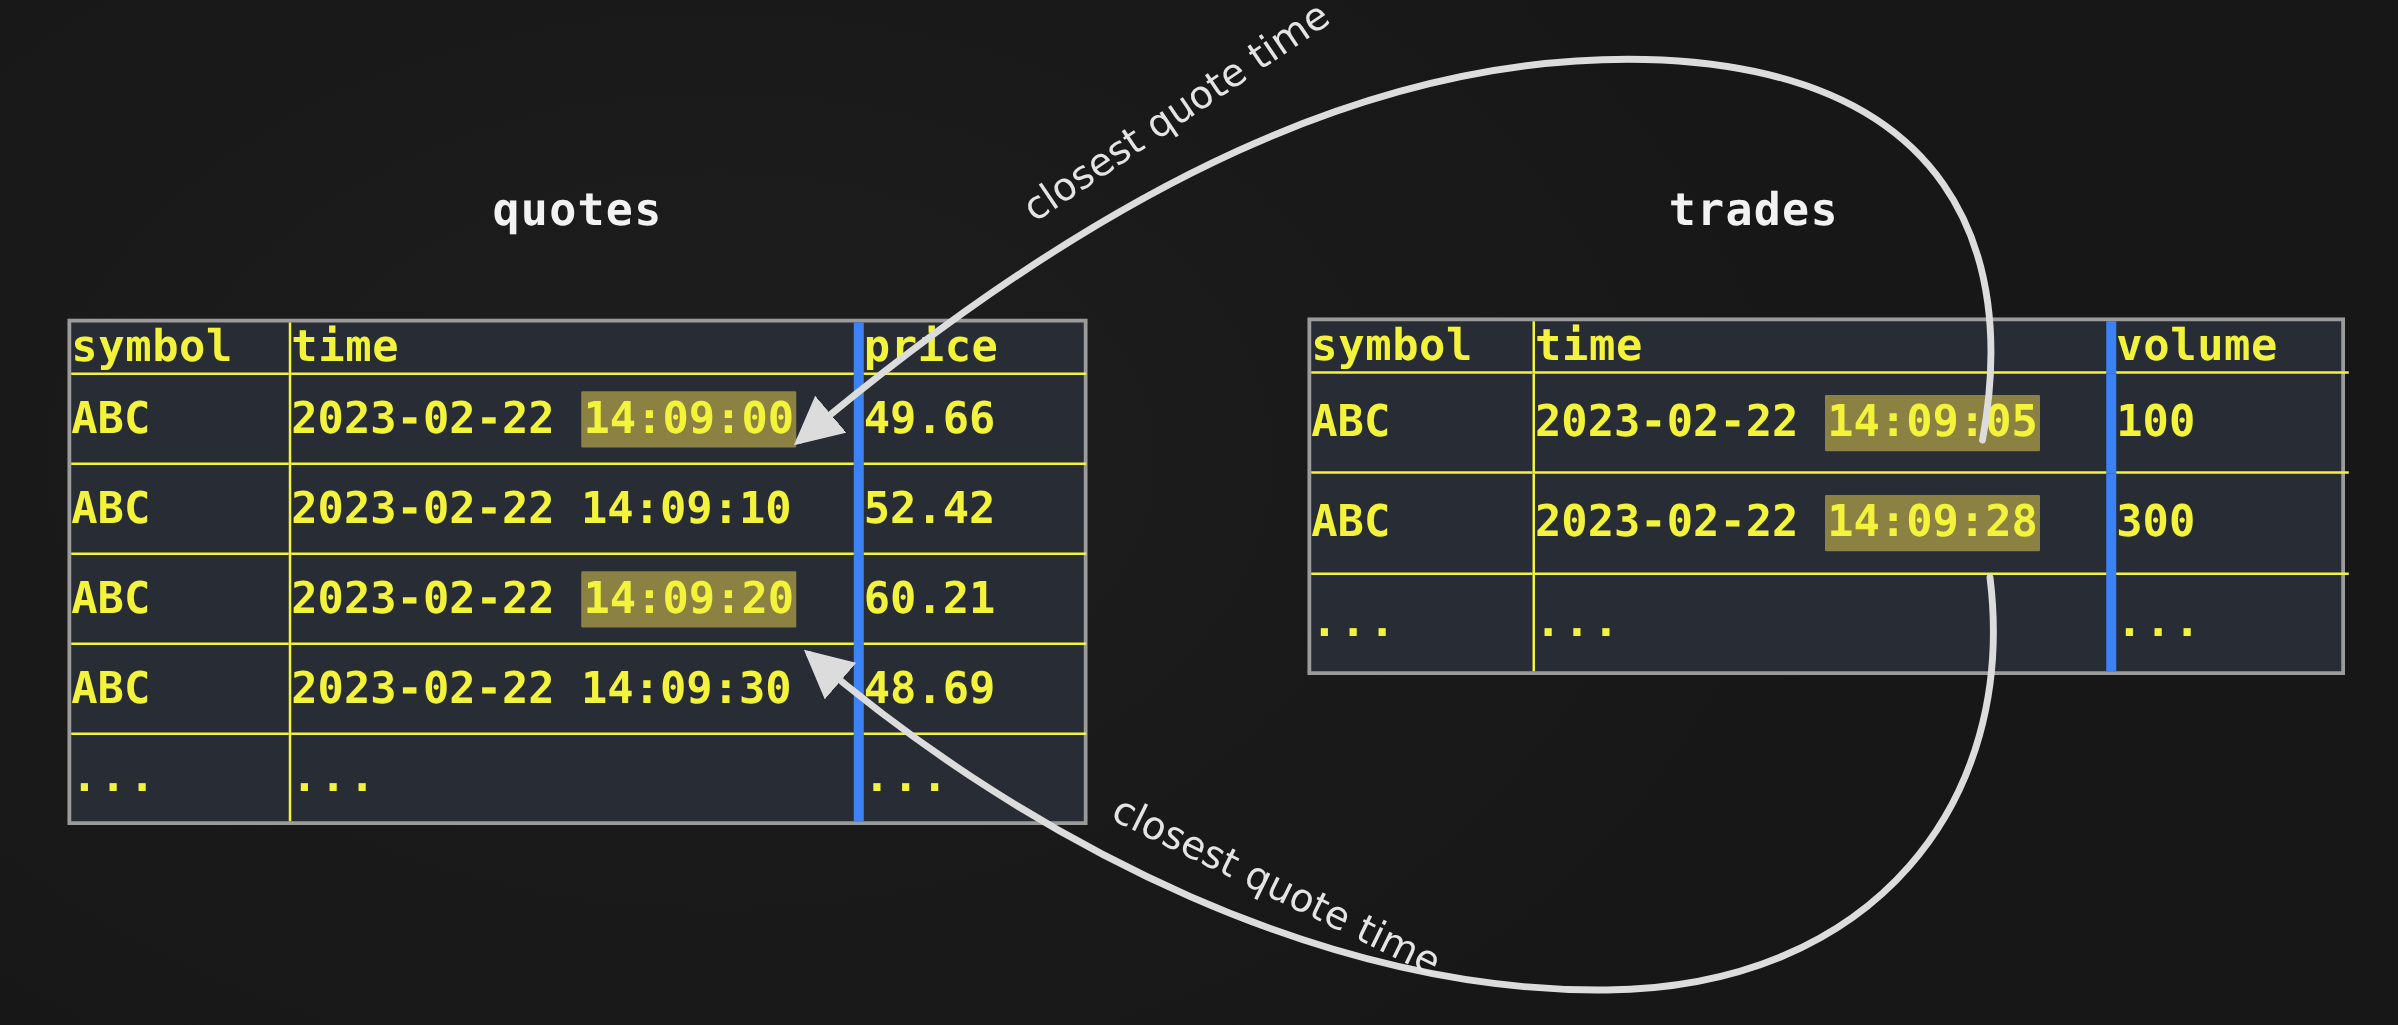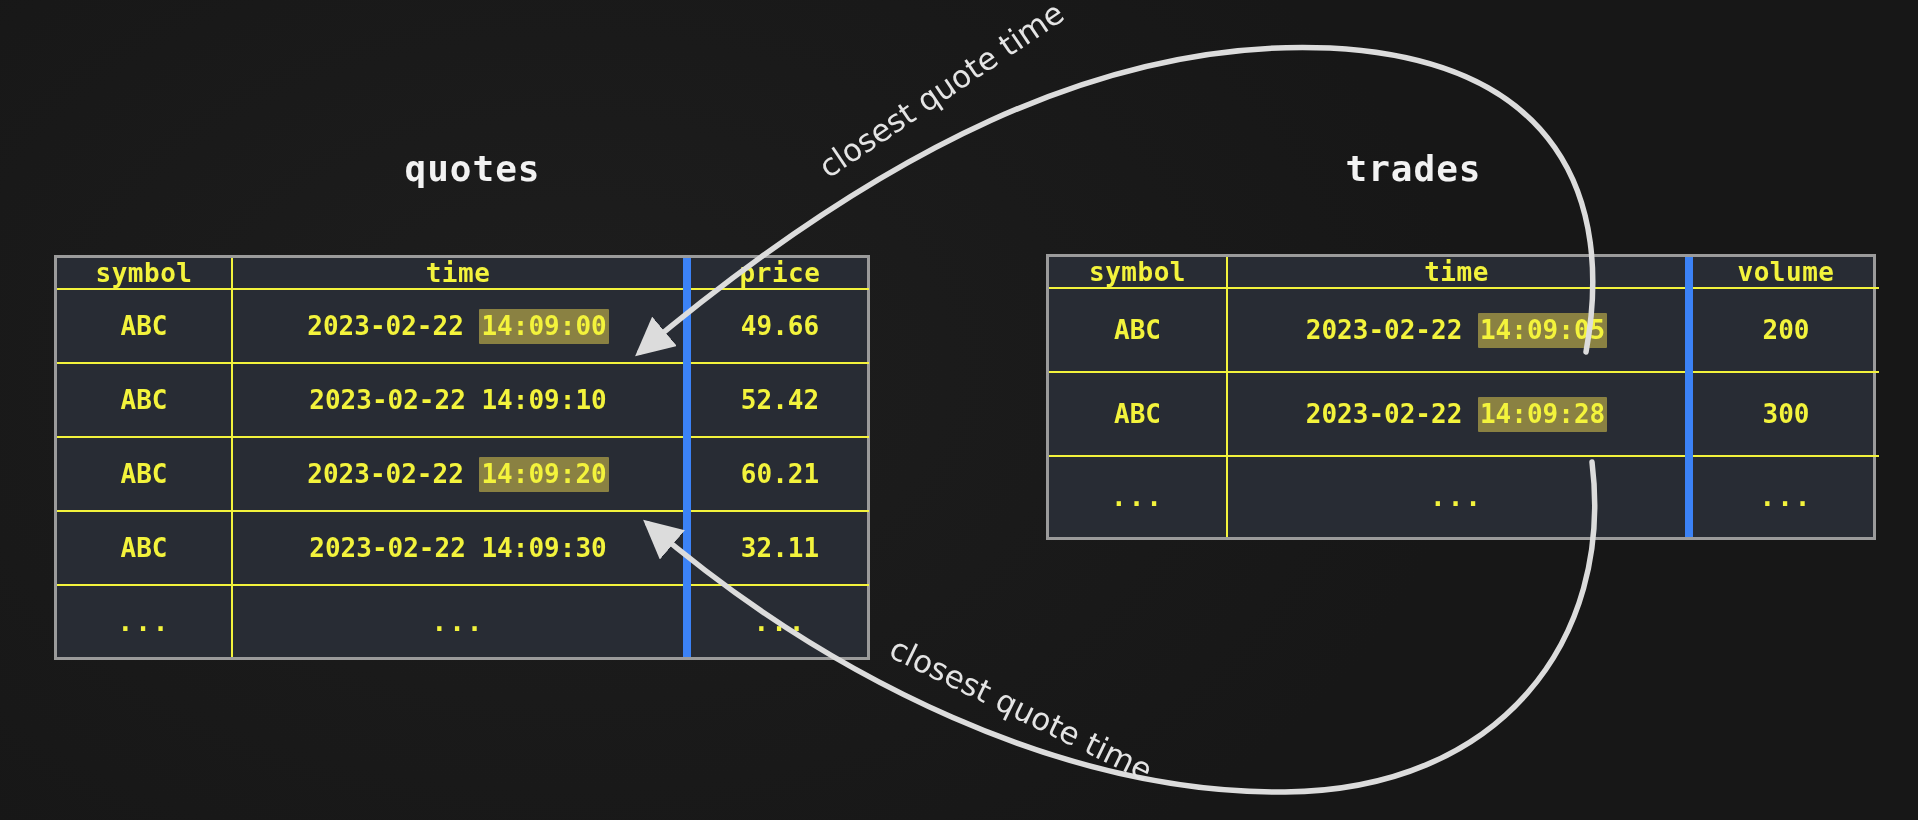--- a/index.html
+++ b/index.html
@@ -14,21 +14,21 @@
   }
   #stage {
     position: absolute;
     left: 0; top: 0;
     width: 1918px; height: 820px;
     background:
       radial-gradient(ellipse 900px 600px at 30% 45%, #1e1e1e 0%, #1a1a1a 55%, #171717 100%);
   }
 
   
-  .table-block { position: absolute; padding-left: 21px; }
+  .table-block { position: absolute; }
 
   .table-title {
     position: absolute;
     left: 0; right: 0;
     text-align: center;
     color: #f2f2f2;
     font-family: "DejaVu Sans Mono", monospace;
     font-weight: bold;
     font-size: 36px;
     letter-spacing: 1px;
@@ -44,22 +44,22 @@
 
   table.grid {
     border-collapse: collapse;
     width: 100%;
     height: 100%;
     table-layout: fixed;
   }
   table.grid td, table.grid th {
     color: #f3f33c;
     font-family: "DejaVu Sans Mono", monospace;
-    font-size: 26px;
-    text-align: center;
+    font-size: 35px;
+    text-align: left;
     padding: 0;
     white-space: nowrap;
     border: 0;
     background: transparent;
   }
   table.grid th {
     font-weight: bold;
     letter-spacing: 0.5px;
   }
   table.grid td {
@@ -144,21 +144,21 @@
               <span class="hl">14:09:20</span>
             </td>
             <td>60.21</td>
           </tr>
           <tr class="hrule">
             <td>ABC</td>
             <td class="vsep">
               <span>2023-02-22 </span>
               <span>14:09:30</span>
             </td>
-            <td>32.11</td>
+            <td>48.69</td>
           </tr>
           <tr class="hrule">
             <td class="dots">...</td>
             <td class="vsep dots">...</td>
             <td class="dots">...</td>
           </tr>
         </tbody>
       </table>
     </div>
   </div>
@@ -179,21 +179,21 @@
             <th>volume</th>
           </tr>
         </thead>
         <tbody>
           <tr class="hrule">
             <td>ABC</td>
             <td class="vsep">
               <span>2023-02-22 </span>
               <span class="hl">14:09:05</span>
             </td>
-            <td>200</td>
+            <td>100</td>
           </tr>
           <tr class="hrule">
             <td>ABC</td>
             <td class="vsep">
               <span>2023-02-22 </span>
               <span class="hl">14:09:28</span>
             </td>
             <td>300</td>
           </tr>
           <tr class="hrule">

